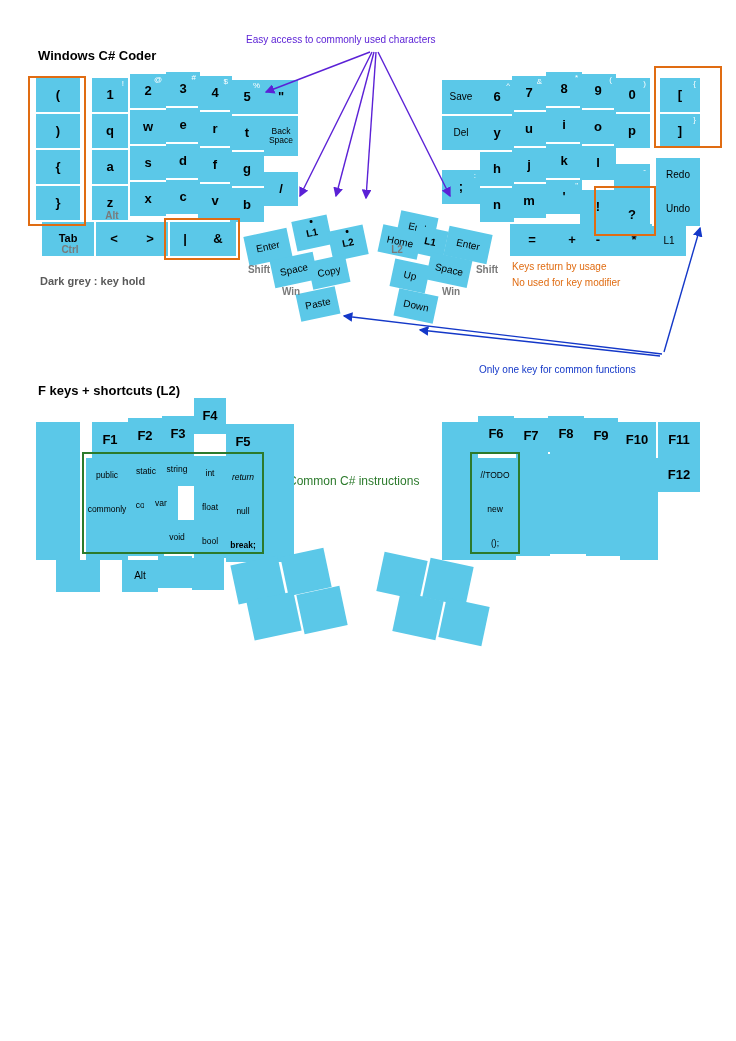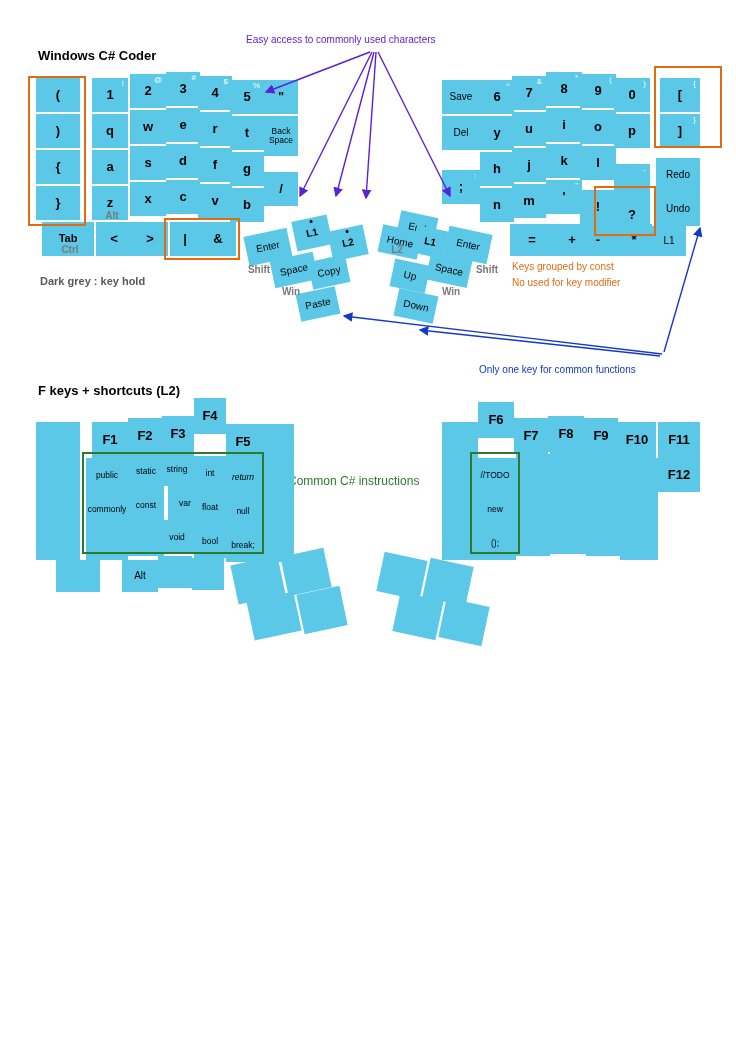--- a/index.html
+++ b/index.html
@@ -92,21 +92,21 @@
 </style>
 </head>
 <body>
 
 <div id="stage">
 
   <div class="title abs" style="left:38px; top:48px;">Windows C# Coder</div>
   <div class="title abs" style="left:38px; top:383px;">F keys + shortcuts (L2)</div>
 
   <div class="annot purple" style="left:246px; top:34px;">Easy access to commonly used characters</div>
-  <div class="annot orange" style="left:512px; top:261px;">Keys grouped by const</div>
+  <div class="annot orange" style="left:512px; top:261px;">Keys return by usage</div>
   <div class="annot orange" style="left:512px; top:277px;">No used for key modifier</div>
   <div class="annot blue" style="left:479px; top:364px;">Only one key for common functions</div>
   <div class="annot grey" style="left:40px; top:275px;">Dark grey : key hold</div>
   <div class="annot green" style="left:288px; top:474px;">Common C# instructions</div>
 
   <div id="keys-root">
       <div class="key " style="left: 36px; top: 78px; width: 44px; height: 34px;">
         <span style="white-space: pre-line;">(</span>
       </div>
       <div class="key " style="left: 92px; top: 78px; width: 36px; height: 34px;">
@@ -395,52 +395,52 @@
         <span style="white-space: pre-line; font-style: italic;">return</span>
       </div>
       <div class="key " style="left: 36px; top: 458px; width: 44px; height: 34px;"></div>
       <div class="key " style="left: 260px; top: 460px; width: 34px; height: 34px;"></div>
       <div class="key tiny" style="left: 86px; top: 492px; width: 42px; height: 34px;">
         <span style="white-space: pre-line;">commonly</span>
       </div>
       <div class="key tiny" style="left: 128px; top: 488px; width: 36px; height: 34px;">
         <span style="white-space: pre-line;">const</span>
       </div>
-      <div class="key tiny" style="left: 168px; top: 486px; width: 34px; height: 34px; align-items: center;">
+      <div class="key tiny" style="left: 144px; top: 486px; width: 34px; height: 34px; align-items: center;">
         <span style="white-space: pre-line;">var</span>
       </div>
       <div class="key tiny" style="left: 194px; top: 490px; width: 32px; height: 34px;">
         <span style="white-space: pre-line;">float</span>
       </div>
       <div class="key tiny" style="left: 226px; top: 494px; width: 34px; height: 34px;">
         <span style="white-space: pre-line;">null</span>
       </div>
       <div class="key " style="left: 36px; top: 492px; width: 44px; height: 34px;"></div>
       <div class="key " style="left: 260px; top: 494px; width: 34px; height: 34px;"></div>
       <div class="key " style="left: 86px; top: 526px; width: 42px; height: 34px;"></div>
       <div class="key " style="left: 128px; top: 522px; width: 36px; height: 34px;"></div>
       <div class="key tiny" style="left: 160px; top: 520px; width: 34px; height: 34px;">
         <span style="white-space: pre-line;">void</span>
       </div>
       <div class="key tiny" style="left: 194px; top: 524px; width: 32px; height: 34px;">
         <span style="white-space: pre-line;">bool</span>
       </div>
       <div class="key tiny" style="left: 226px; top: 528px; width: 34px; height: 34px;">
-        <span style="white-space: pre-line;">break;</span>
+        <span style="white-space: pre-line; font-weight: bold;">break;</span>
       </div>
       <div class="key " style="left: 36px; top: 526px; width: 44px; height: 34px;"></div>
       <div class="key " style="left: 260px; top: 528px; width: 34px; height: 34px;"></div>
       <div class="key " style="left: 56px; top: 560px; width: 44px; height: 32px;"></div>
       <div class="key small" style="left: 122px; top: 560px; width: 36px; height: 32px;">
         <span style="white-space: pre-line;">Alt</span>
       </div>
       <div class="key " style="left: 158px; top: 556px; width: 34px; height: 32px;"></div>
       <div class="key " style="left: 192px; top: 558px; width: 32px; height: 32px;"></div>
       <div class="key " style="left: 442px; top: 422px; width: 36px; height: 36px;"></div>
-      <div class="key " style="left: 478px; top: 402px; width: 36px; height: 36px;">
+      <div class="key " style="left: 478px; top: 416px; width: 36px; height: 36px;">
         <span style="white-space: pre-line;">F6</span>
       </div>
       <div class="key " style="left: 514px; top: 418px; width: 34px; height: 36px;">
         <span style="white-space: pre-line;">F7</span>
       </div>
       <div class="key " style="left: 548px; top: 416px; width: 36px; height: 36px;">
         <span style="white-space: pre-line;">F8</span>
       </div>
       <div class="key " style="left: 584px; top: 418px; width: 34px; height: 36px;">
         <span style="white-space: pre-line;">F9</span>

